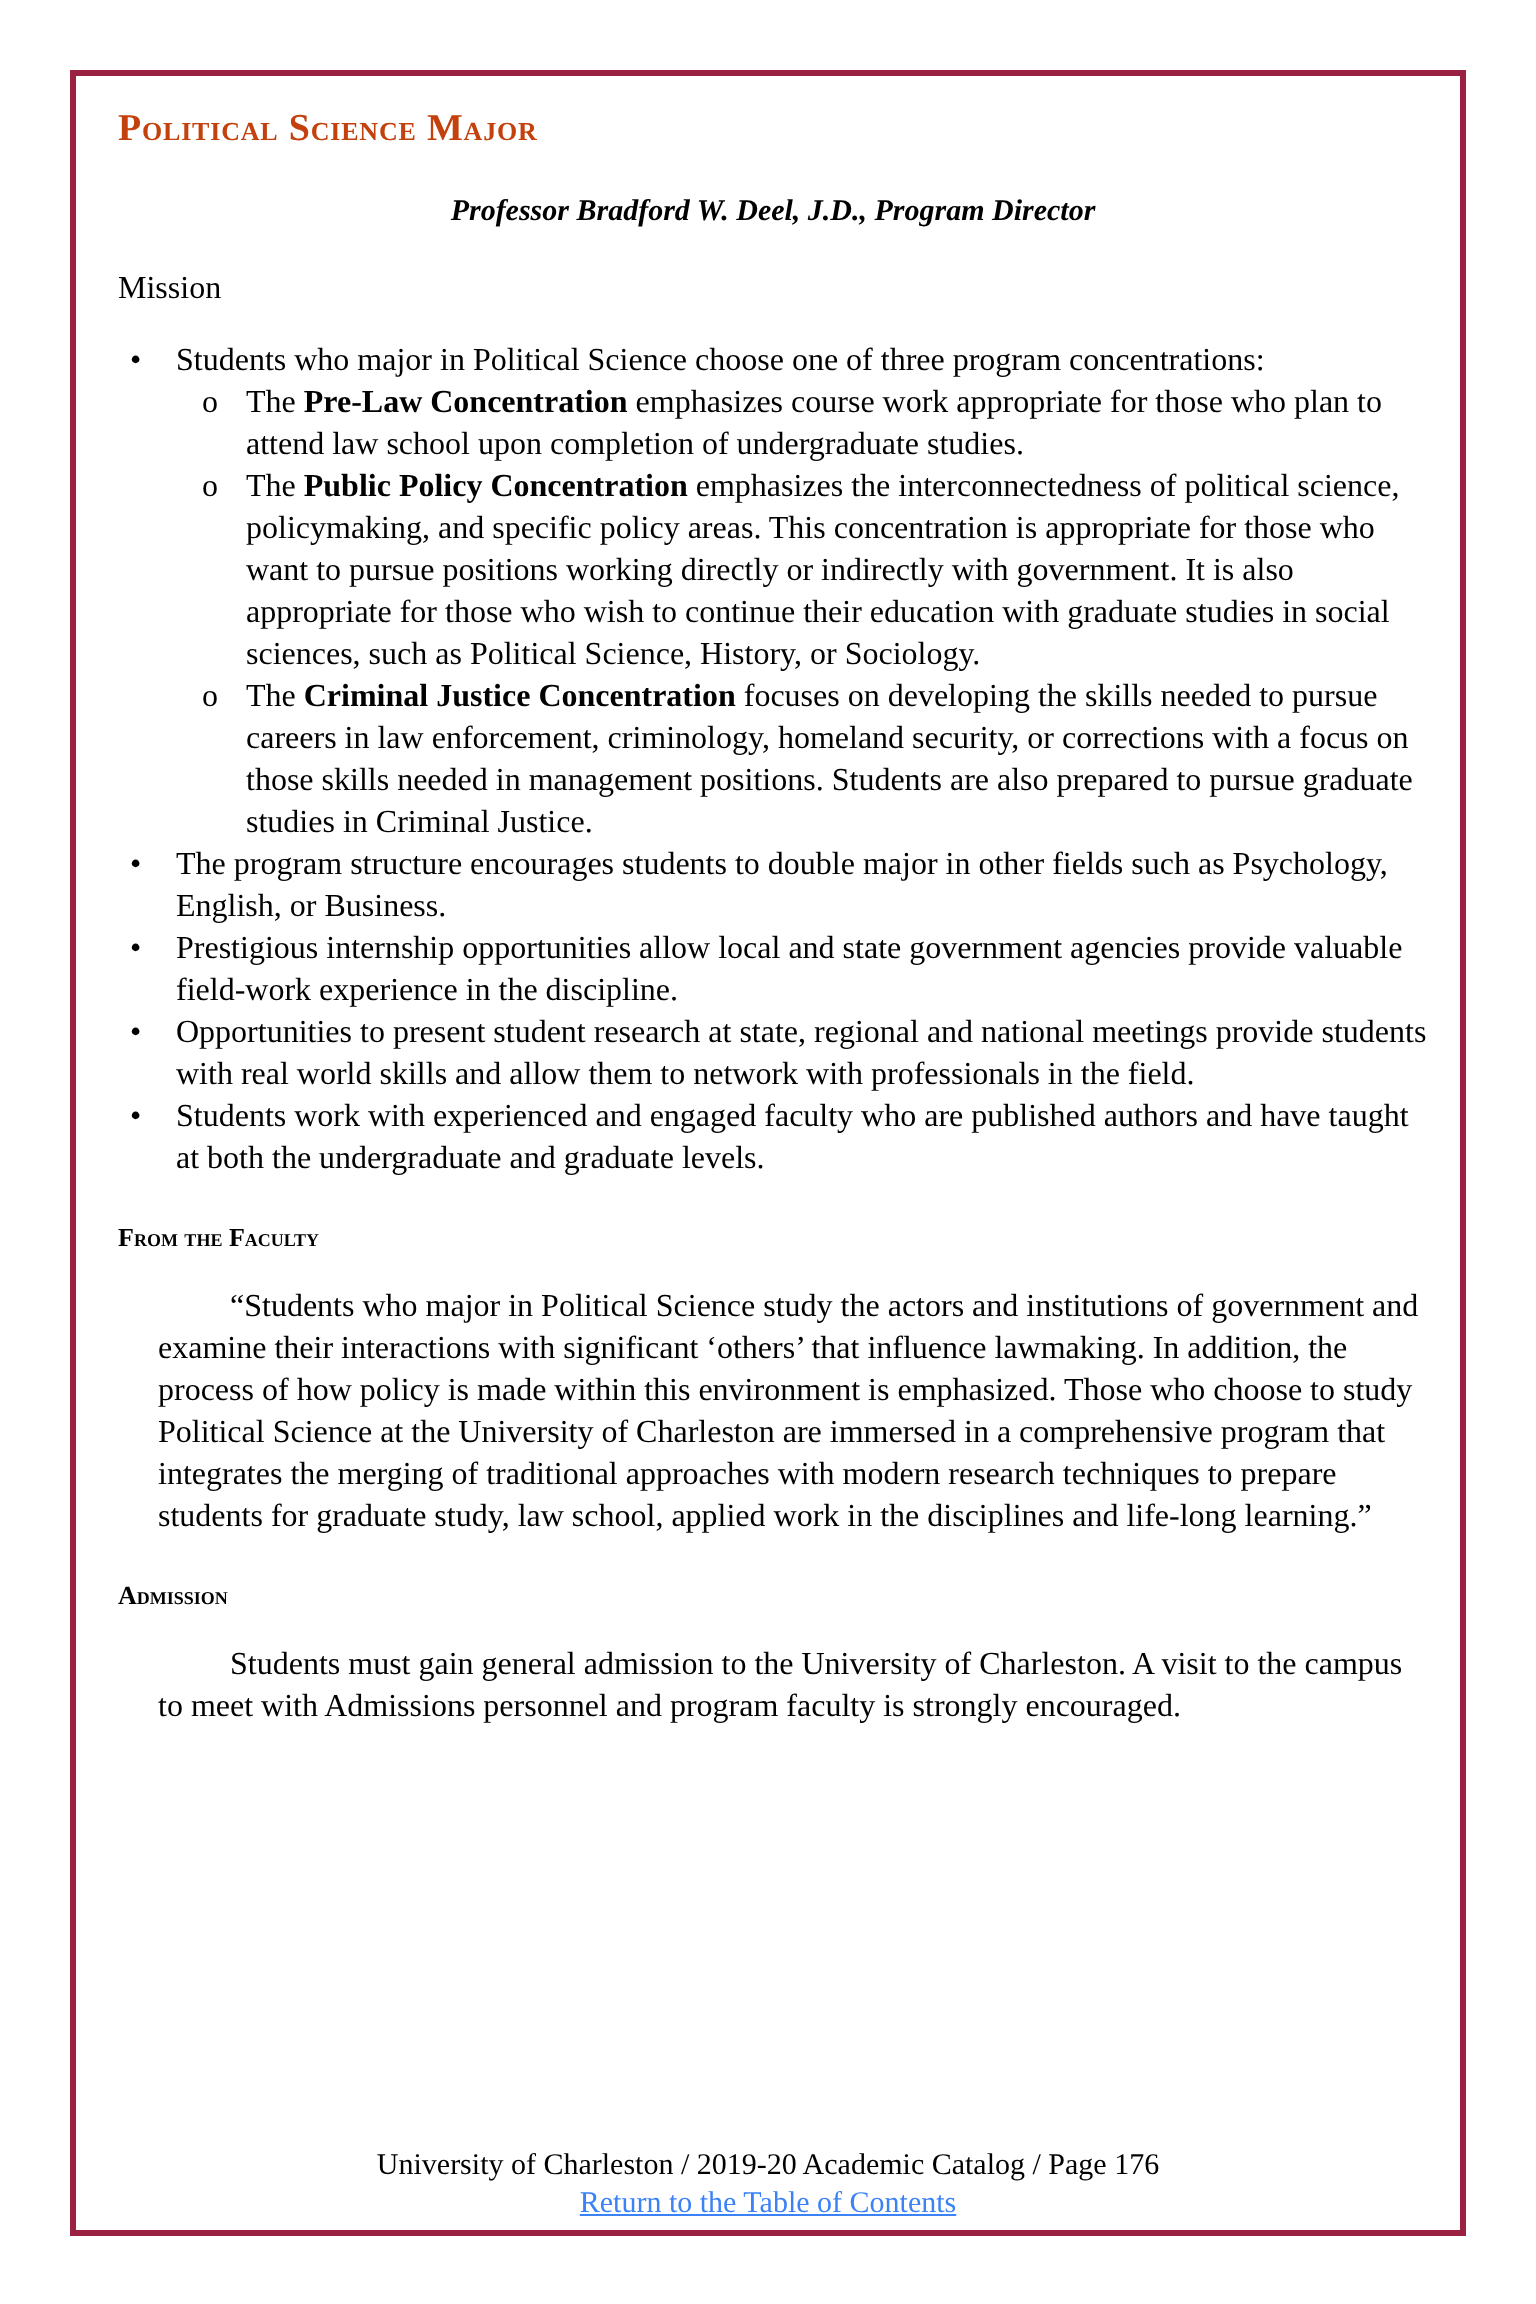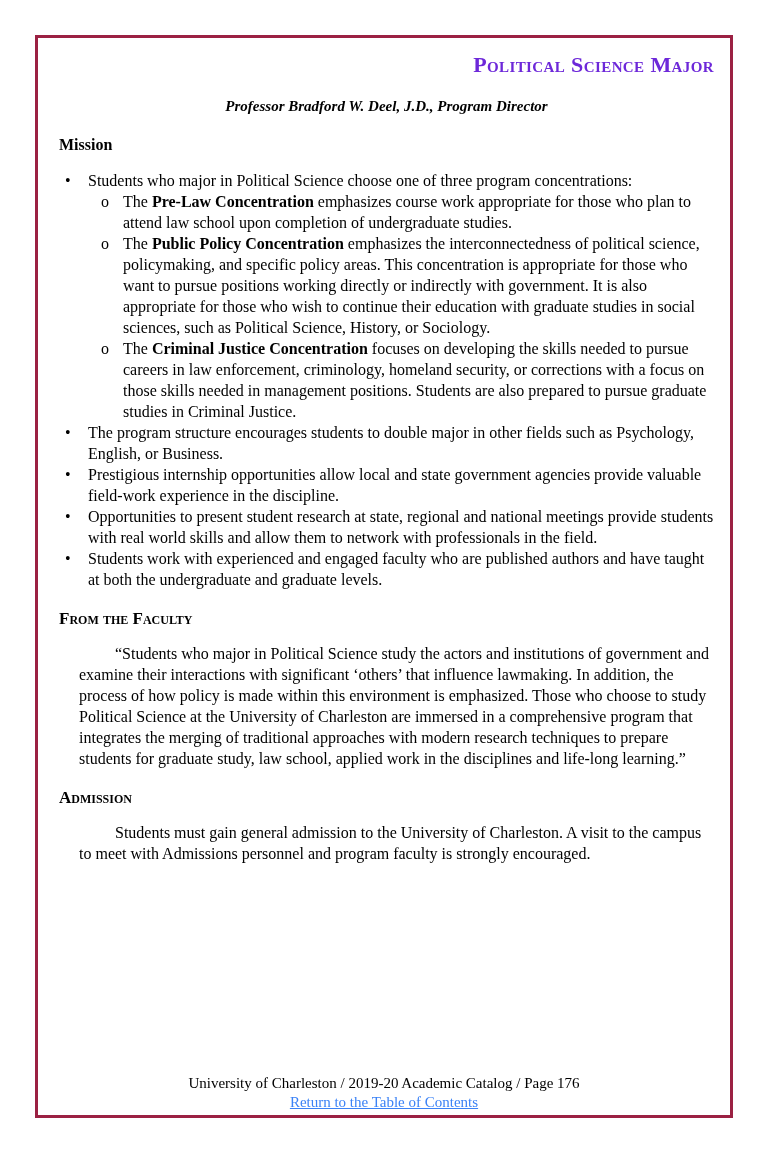--- a/index.html
+++ b/index.html
@@ -16,43 +16,43 @@
     position: absolute;
     left: 35px; top: 35px;
     width: 698px; height: 1083px;
     border: 3px solid #9B2143;
     background: #ffffff;
   }
   .content { padding: 8px 16px 0 21px; }
 
   .title {
     margin-top: 8px;
-    text-align: right;
-    color: #6d28d9;
+    text-align: left;
+    color: #c2410c;
     font-weight: bold;
     font-variant: small-caps;
-    font-size: 22px;
+    font-size: 19px;
     letter-spacing: 0.4px;
   }
   .subtitle {
     margin-top: 21px;
     text-align: center;
     font-weight: bold;
     font-style: italic;
     font-size: 15px;
   }
   .h-plain {
     margin-top: 17px;
-    font-weight: bold;
+    font-weight: normal;
   }
   .h-sc {
     margin-top: 18px;
     font-weight: bold;
     font-variant: small-caps;
-    font-size: 17px;
+    font-size: 13px;
   }
   .para { text-indent: 36px; margin-top: 3px; }
   .para-sp { text-indent: 36px; margin-top: 14px; margin-left: 20px; }
 
   .bullets { margin-top: 15px; }
   .li { display: flex; }
   .li .marker { flex: 0 0 29px; padding-left: 6px; }
   .li .li-text { flex: 1 1 auto; }
   .sub { margin-left: 35px; }
   .sub .marker { flex: 0 0 29px; padding-left: 7px; }

